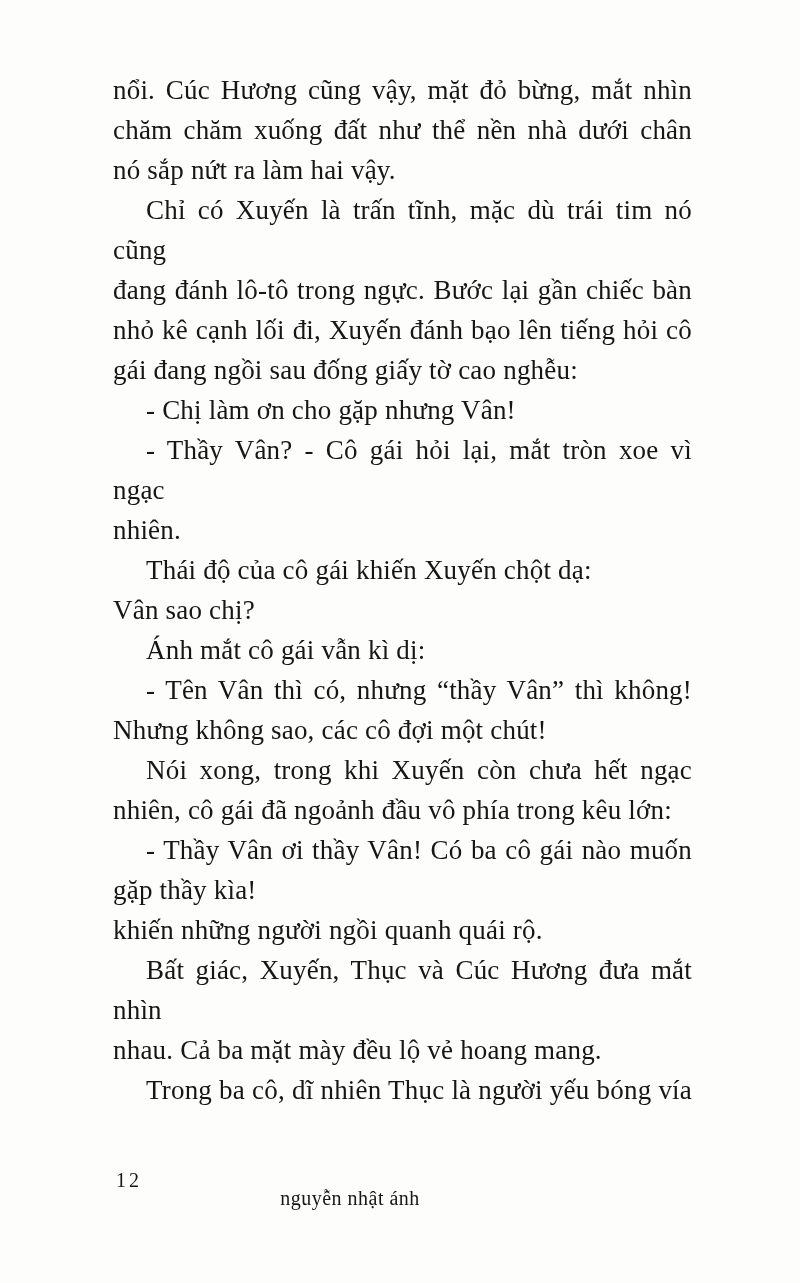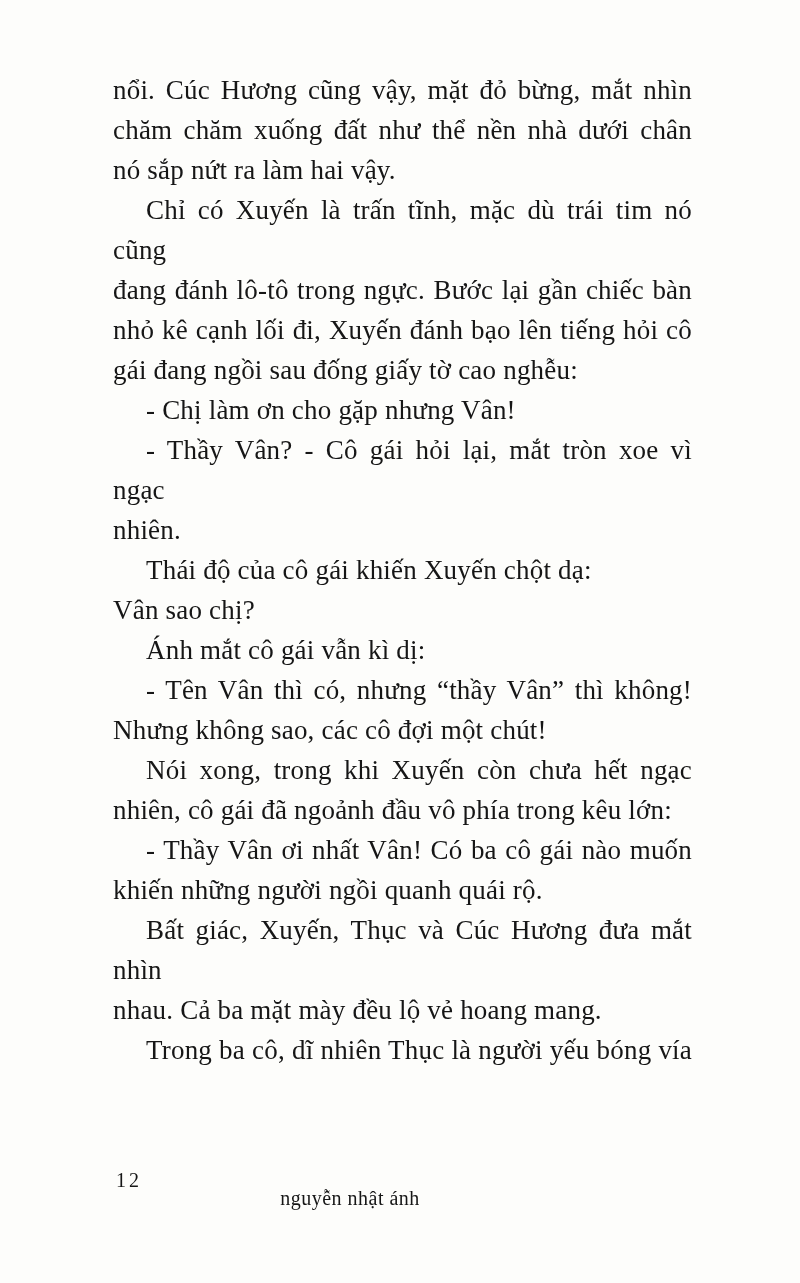--- a/index.html
+++ b/index.html
@@ -81,21 +81,22 @@
       <div class="line indent last">- Chị làm ơn cho gặp nhưng Vân!</div>
       <div class="line indent">- Thầy Vân? - Cô gái hỏi lại, mắt tròn xoe vì ngạc</div>
       <div class="line last">nhiên.</div>
       <div class="line indent last">Thái độ của cô gái khiến Xuyến chột dạ:</div>
       <div class="line last">Vân sao chị?</div>
       <div class="line indent last">Ánh mắt cô gái vẫn kì dị:</div>
       <div class="line indent">- Tên Vân thì có, nhưng “thầy Vân” thì không!</div>
       <div class="line last">Nhưng không sao, các cô đợi một chút!</div>
       <div class="line indent">Nói xong, trong khi Xuyến còn chưa hết ngạc</div>
       <div class="line last">nhiên, cô gái đã ngoảnh đầu vô phía trong kêu lớn:</div>
-      <div class="line indent">- Thầy Vân ơi nhất Vân! Có ba cô gái nào muốn</div>
+      <div class="line indent">- Thầy Vân ơi thầy Vân! Có ba cô gái nào muốn</div>
+      <div class="line last">gặp thầy kìa!</div>
       <div class="line last">khiến những người ngồi quanh quái rộ.</div>
       <div class="line indent">Bất giác, Xuyến, Thục và Cúc Hương đưa mắt nhìn</div>
       <div class="line last">nhau. Cả ba mặt mày đều lộ vẻ hoang mang.</div>
       <div class="line indent">Trong ba cô, dĩ nhiên Thục là người yếu bóng vía</div>
     </div>
 
   <div class="page-footer">
     <span class="page-number">12</span>
     <span class="running-title">nguyễn nhật ánh</span>
   </div>

